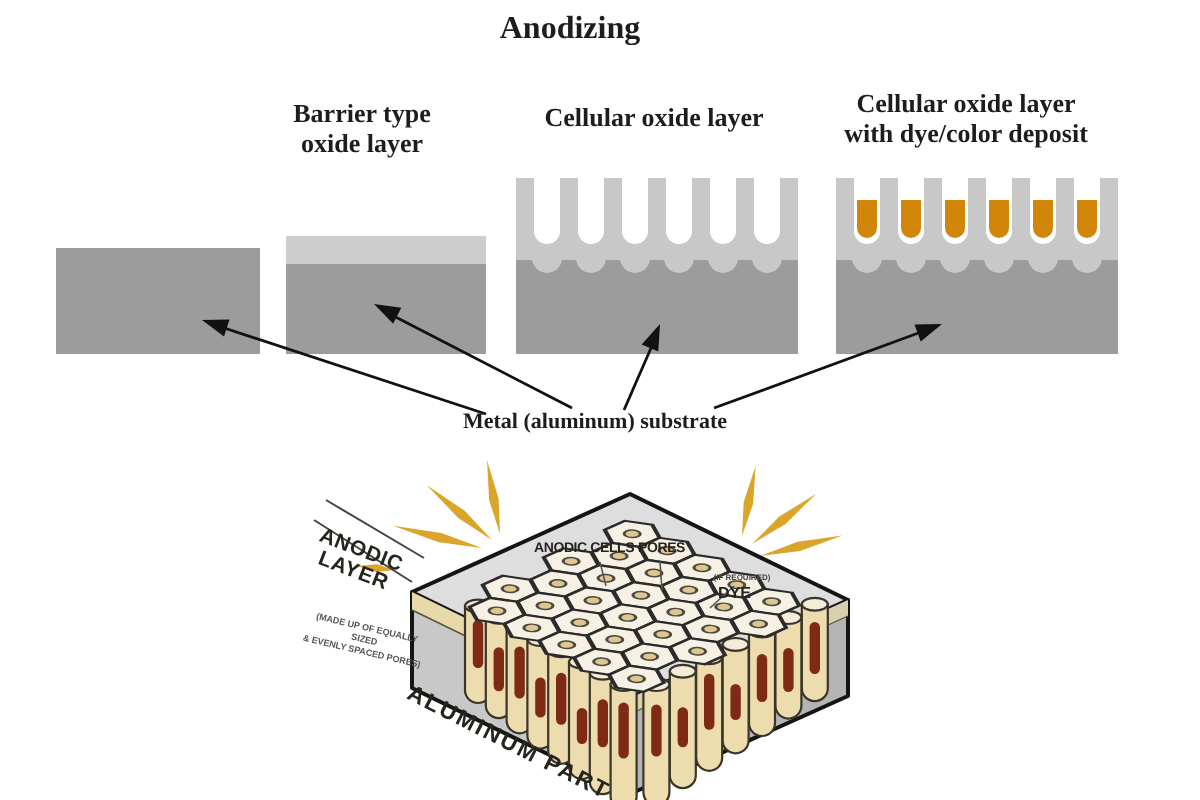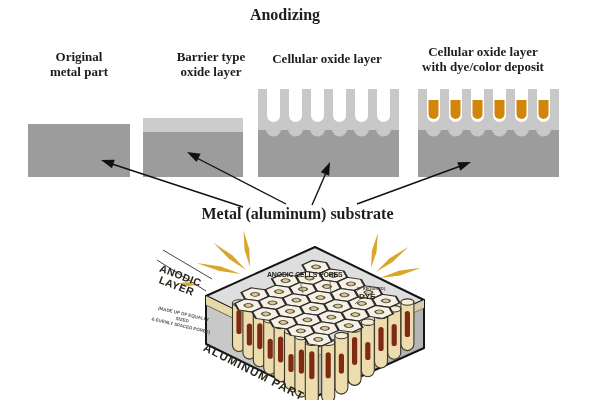--- a/index.html
+++ b/index.html
@@ -248,29 +248,27 @@
   </g>
   <g stroke="#555" stroke-width="0.8">
     <line x1="300" y1="281" x2="303" y2="293"></line>
     <line x1="330" y1="281" x2="331" y2="295"></line>
     <line x1="367" y1="293" x2="355" y2="304"></line>
   </g>
 </svg>
 
 <div class="lbl title" style="left:205px;top:6px;width:160px;">Anodizing</div>
 
-<div class="lbl" style="left:28px;top:49px;width:102px;">Original
-metal part</div>
-<div class="lbl" style="left:159px;top:49px;width:104px;">Barrier type
+<div class="lbl" style="left:129px;top:49px;width:104px;">Barrier type
 oxide layer</div>
 <div class="lbl" style="left:254px;top:51px;width:146px;">Cellular oxide layer</div>
 <div class="lbl" style="left:410px;top:44px;width:146px;">Cellular oxide layer
 with dye/color deposit</div>
 
-<div class="lbl" style="left:200px;top:205px;width:195px;font-size:16px;">Metal (aluminum) substrate</div>
+<div class="lbl" style="left:200px;top:205px;width:195px;font-size:11px;">Metal (aluminum) substrate</div>
 
 <div class="slbl anodic-layer" style="left:160px;top:262px;">ANODIC
 LAYER</div>
 <div class="slbl tiny-note" style="left:152px;top:304px;">(MADE UP OF EQUALLY SIZED
 &amp; EVENLY SPACED PORES)</div>
 <div class="slbl cells-lbl" style="left:267px;top:271px;">ANODIC CELLS</div>
 <div class="slbl pores-lbl" style="left:319px;top:271px;">PORES</div>
 <div class="slbl dye-lbl" style="left:359px;top:276px;">DYE</div>
 <div class="slbl dye-note" style="left:349px;top:286px;">(IF REQUIRED)</div>
 <div class="slbl alum" style="left:207px;top:341px;">ALUMINUM PART</div>

